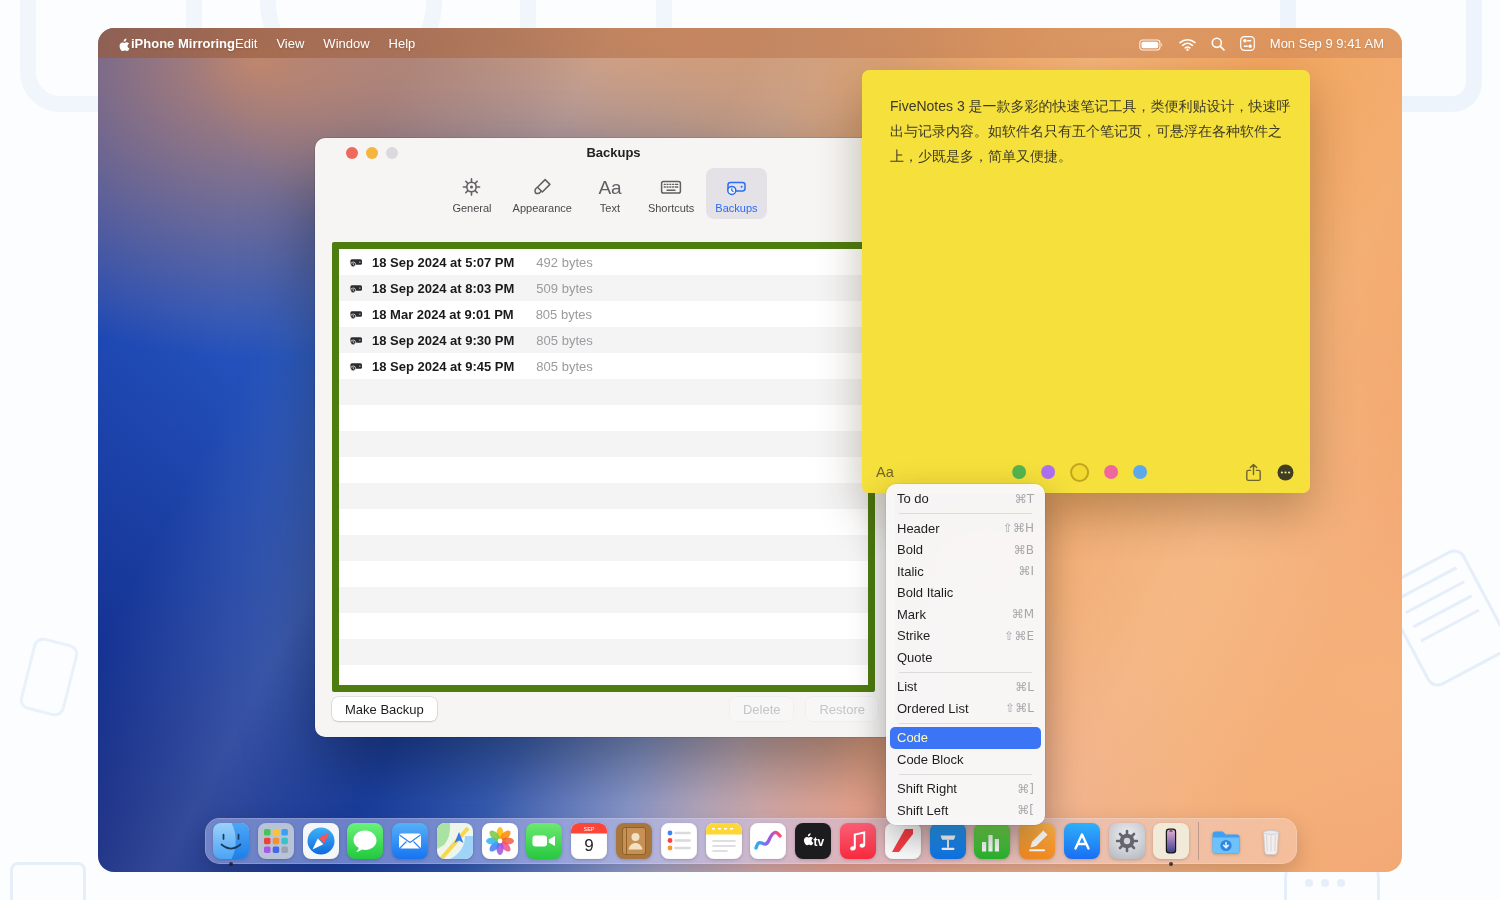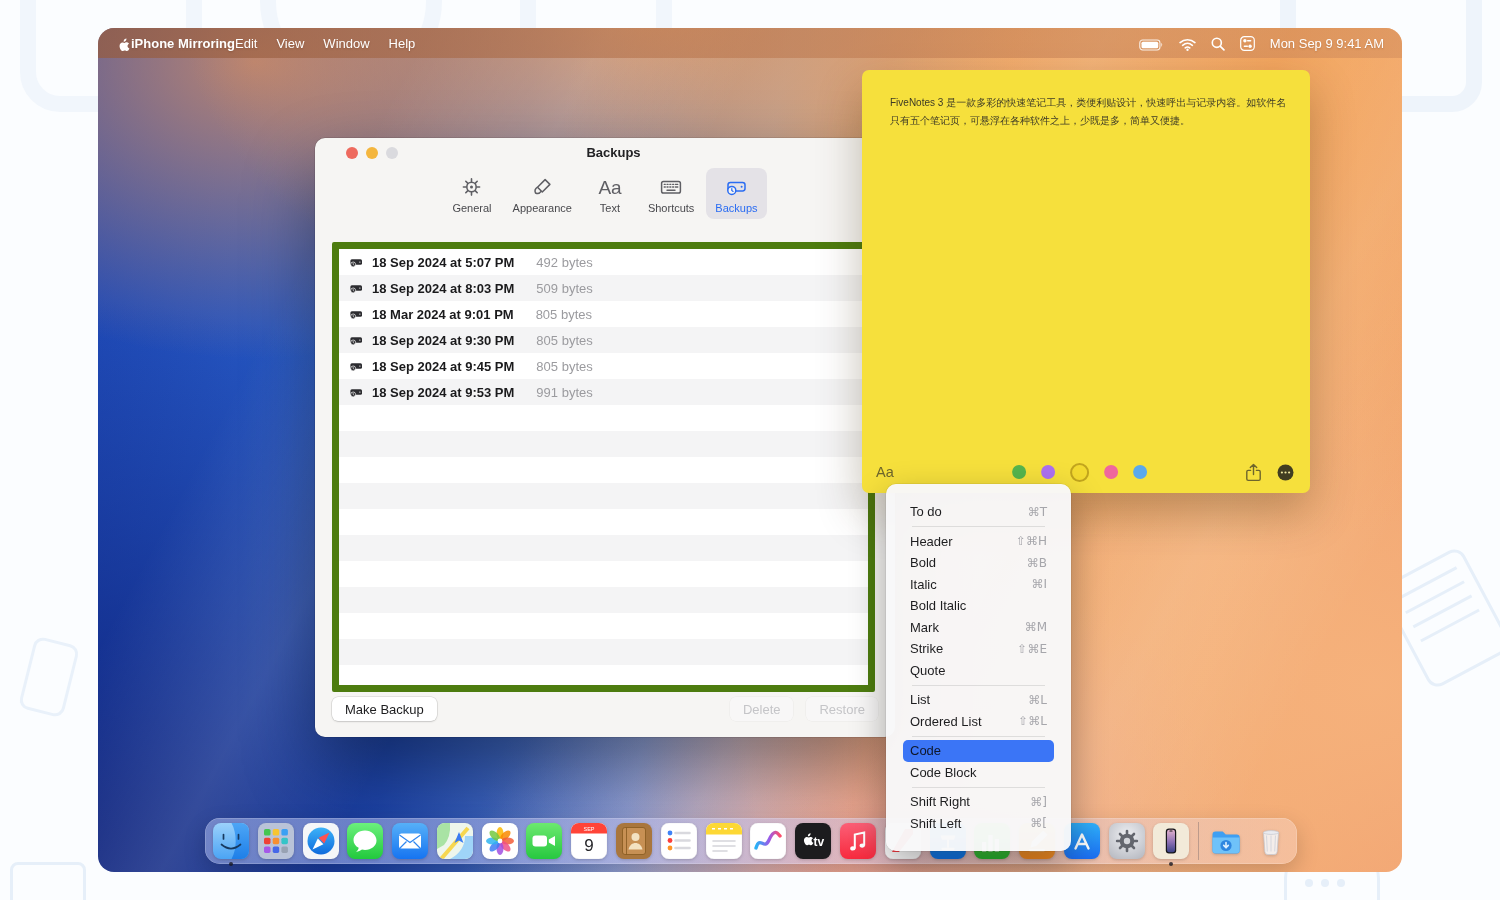--- a/index.html
+++ b/index.html
@@ -91,38 +91,38 @@
        background:#fff;color:#1d1d1f;box-shadow:0 0 0 .5px rgba(0,0,0,.15),0 1px 2px rgba(0,0,0,.12);}
   .btnrow .spacer{flex:1;}
   .btn.disabled{background:rgba(249,248,248,.7);color:#c5c5c8;box-shadow:0 0 0 .5px rgba(0,0,0,.05);}
 
   
   .note{
     position:absolute;left:764px;top:42px;width:448px;height:423px;z-index:8;
     background:#f6e03c;border-radius:7px;
     box-shadow:0 20px 45px rgba(60,40,0,.3);
   }
-  .ntext{margin:0;padding:24px 18px 0 28px;font-size:10px;line-height:1.8;color:#3d3a26;}
+  .ntext{margin:0;padding:24px 18px 0 28px;font-size:14px;line-height:1.8;color:#3d3a26;}
   .ntoolbar{position:absolute;left:14px;right:16px;bottom:8px;height:26px;display:flex;align-items:center;}
   .naa{font-size:14.5px;color:#6e662c;}
   .ndots{position:absolute;left:50%;transform:translateX(-54%);display:flex;align-items:center;gap:15px;}
   .ndot{width:14px;height:14px;border-radius:50%;}
   .ndot.sel{width:19px;height:19px;background:#f3da30;border:2px solid #c2a51e;box-sizing:border-box;}
   .nright{margin-left:auto;display:flex;align-items:center;gap:15px;}
 
   
   .cmenu{
     position:absolute;left:788px;top:456px;width:151px;z-index:30;
-    background:rgba(248,248,249,.97);border-radius:10px;padding:17px;
+    background:rgba(248,248,249,.97);border-radius:10px;padding:4px;
     box-shadow:0 14px 36px rgba(0,0,0,.33),0 0 0 .5px rgba(0,0,0,.1);
     font-size:13px;color:#1e1e20;
   }
   .mi{display:flex;justify-content:space-between;align-items:center;height:21.5px;padding:0 7px;border-radius:5px;}
   .mi .sc{color:#a6a6ab;font-size:12px;font-family:"DejaVu Sans",sans-serif;}
-  .mi.hl{background:#3b75f6;color:#0f172a;}
+  .mi.hl{background:#3b75f6;color:#fef9c3;}
   .mdiv{height:1px;background:rgba(0,0,0,.1);margin:3.5px 9px;}
 
   
   .dock{
     position:absolute;left:107px;top:790px;width:1092px;height:46px;z-index:10;
     border-radius:15px;padding:0 8px;box-sizing:border-box;
     display:flex;justify-content:space-between;align-items:center;
     background:linear-gradient(90deg,rgba(168,184,238,.55) 0%,rgba(205,198,236,.5) 55%,rgba(246,206,186,.55) 100%);
     box-shadow:inset 0 0 0 .5px rgba(255,255,255,.35),0 8px 22px rgba(0,0,0,.18);
   }
@@ -303,32 +303,20 @@
             <svg width="16" height="15" viewBox="0 0 20 20">
               <rect x="2.5" y="5.8" width="15.5" height="7.2" rx="2" fill="#2c2c30"></rect>
               <circle cx="15.2" cy="9.4" r="0.9" fill="#fff"></circle>
               <circle cx="6.2" cy="12.6" r="3.3" fill="#2c2c30" stroke="#fff" stroke-width="0.9"></circle>
               <path d="M6.2 10.9v1.8l1.2.8" stroke="#fff" stroke-width="0.9" fill="none" stroke-linecap="round"></path>
             </svg>
           </span>
           <span class="rdate">18 Sep 2024 at 9:45 PM</span>
           <span class="rsize">805 bytes</span>
         </div>
-        <div class="row">
-          <span class="ric">
-            <svg width="16" height="15" viewBox="0 0 20 20">
-              <rect x="2.5" y="5.8" width="15.5" height="7.2" rx="2" fill="#2c2c30"></rect>
-              <circle cx="15.2" cy="9.4" r="0.9" fill="#fff"></circle>
-              <circle cx="6.2" cy="12.6" r="3.3" fill="#2c2c30" stroke="#fff" stroke-width="0.9"></circle>
-              <path d="M6.2 10.9v1.8l1.2.8" stroke="#fff" stroke-width="0.9" fill="none" stroke-linecap="round"></path>
-            </svg>
-          </span>
-          <span class="rdate">18 Sep 2024 at 9:53 PM</span>
-          <span class="rsize">991 bytes</span>
-        </div>
         <div class="row"></div>
         <div class="row"></div>
         <div class="row"></div>
         <div class="row"></div>
         <div class="row"></div>
         <div class="row"></div>
         <div class="row"></div>
         <div class="row"></div>
         <div class="row"></div>
         <div class="row"></div>

